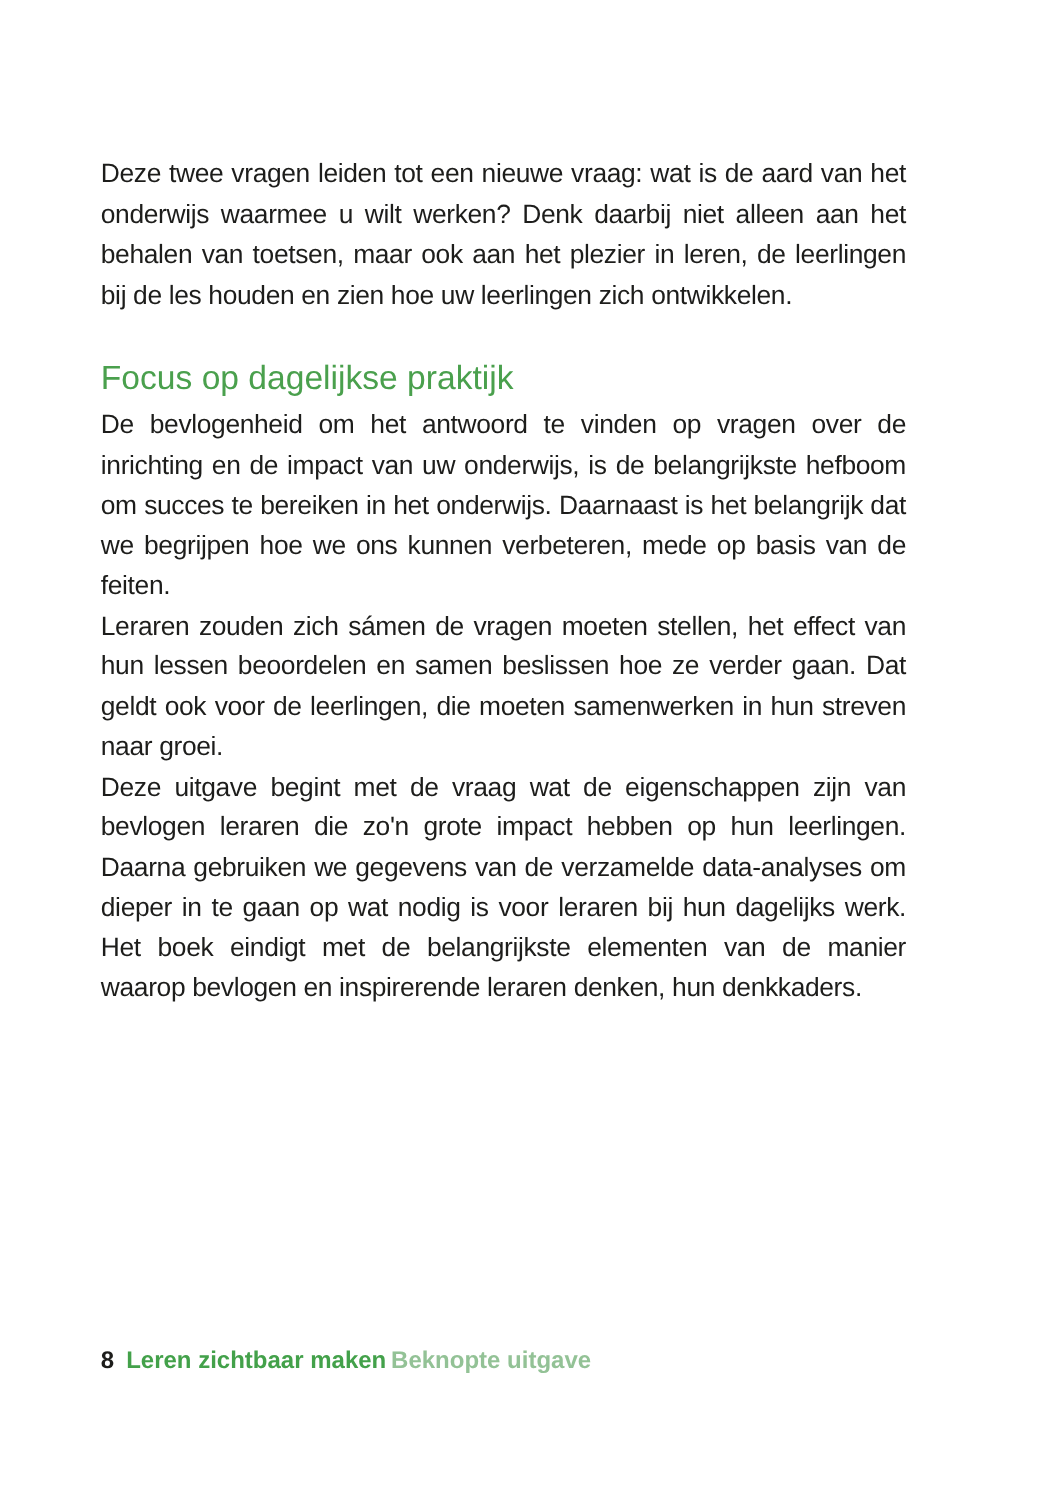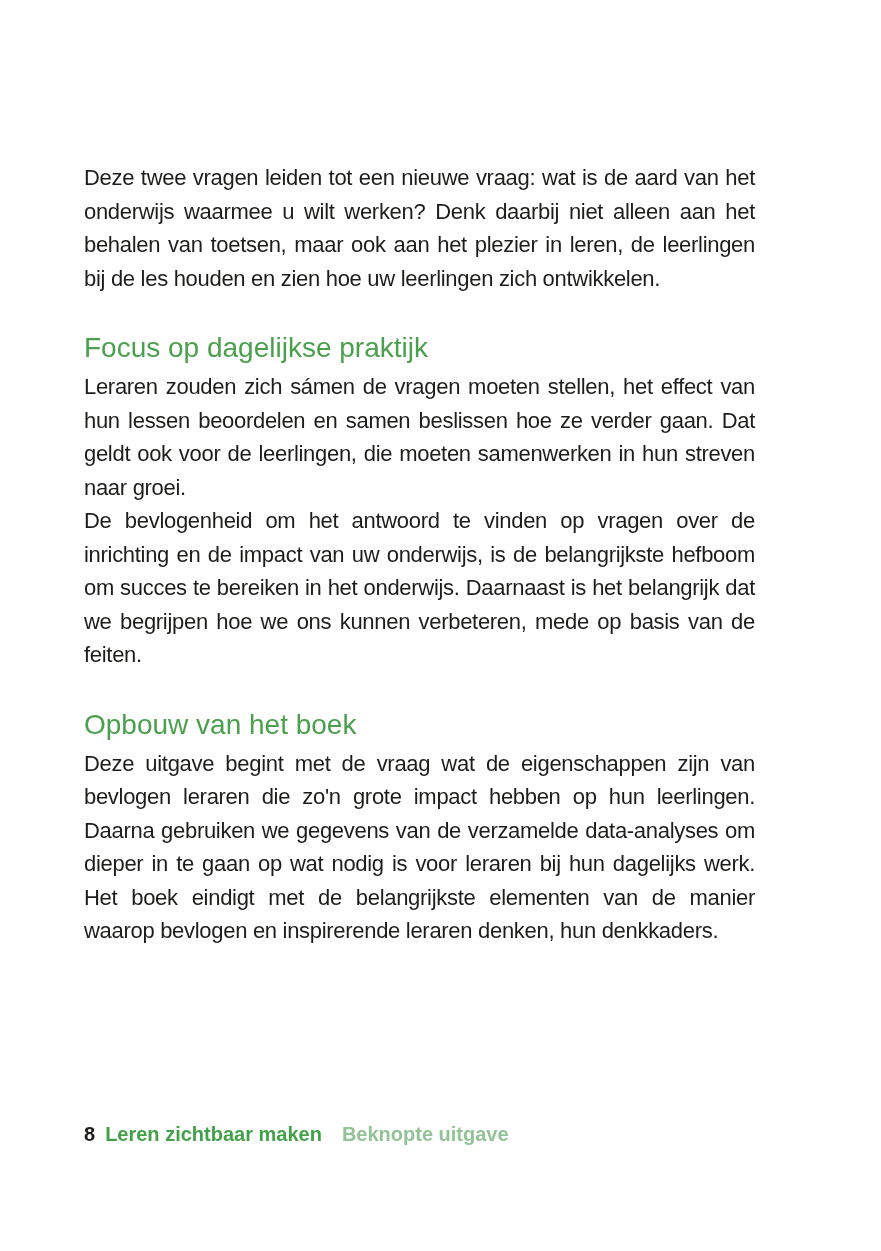--- a/index.html
+++ b/index.html
@@ -18,21 +18,20 @@
     background: var(--page-background);
     overflow: hidden;
     font-family: "Liberation Sans", sans-serif;
     color: var(--body-text);
   }
   .text-column {
     position: absolute;
     left: 84px;
     top: 128px;
     width: 671px;
-    margin-top: 33px;
   }
   p.body-par {
     font-size: 22px;
     line-height: 33.5px;
     letter-spacing: -0.3px;
     text-align: justify;
     text-align-last: left;
     color: var(--body-text);
   }
   p.body-par .book-title-italic { font-style: italic; }
@@ -49,42 +48,41 @@
     position: absolute;
     left: 84px;
     top: 1122px;
     font-size: 20px;
     line-height: 24px;
     font-weight: bold;
     white-space: nowrap;
   }
   .footer .page-number { color: var(--body-text); margin-right: 10px; }
   .footer .footer-book-title { color: var(--footer-title-green); }
-  .footer .footer-edition { color: var(--footer-edition-green); margin-left: 20px; text-align: right; }
+  .footer .footer-edition { color: var(--footer-edition-green); margin-left: 4px; text-align: right; }
 </style>
 </head>
 <body>
 
 <div class="page">
 
   <div class="text-column">
 
     <p class="body-par">Deze twee vragen leiden tot een nieuwe vraag: wat is de aard van het onderwijs waarmee u wilt werken? Denk daarbij niet alleen aan het behalen van toetsen, maar ook aan het plezier in leren, de leerlingen bij de les houden en zien hoe uw leerlingen zich ontwikkelen.</p>
 
     <section>
       <h2 class="section-heading">Focus op dagelijkse praktijk</h2>
 
 
+      <p class="body-par">De bevlogenheid om het antwoord te vinden op vragen over de inrichting en de impact van uw onderwijs, is de belangrijkste hefboom om succes te bereiken in het onderwijs. Daarnaast is het belangrijk dat we begrijpen hoe we ons kunnen verbeteren, mede op basis van de feiten.</p>
+
       <p class="body-par">Leraren zouden zich sámen de vragen moeten stellen, het effect van hun lessen beoordelen en samen beslissen hoe ze verder gaan. Dat geldt ook voor de leerlingen, die moeten samenwerken in hun streven naar groei.</p>
-
-      <p class="body-par">De bevlogenheid om het antwoord te vinden op vragen over de inrichting en de impact van uw onderwijs, is de belangrijkste hefboom om succes te bereiken in het onderwijs. Daarnaast is het belangrijk dat we begrijpen hoe we ons kunnen verbeteren, mede op basis van de feiten.</p>
     </section>
 
     <section>
-      <h2 class="section-heading">Opbouw van het boek</h2>
 
       <p class="body-par">Deze uitgave begint met de vraag wat de eigenschappen zijn van bevlogen leraren die zo'n grote impact hebben op hun leerlingen. Daarna gebruiken we gegevens van de verzamelde data-analyses om dieper in te gaan op wat nodig is voor leraren bij hun dagelijks werk. Het boek eindigt met de belangrijkste elementen van de manier waarop bevlogen en inspirerende leraren denken, hun denkkaders.</p>
     </section>
 
   </div>
 
   <div class="footer">
     <span class="page-number">8</span><span class="footer-book-title">Leren zichtbaar maken</span><span class="footer-edition">Beknopte uitgave</span>
   </div>
 

